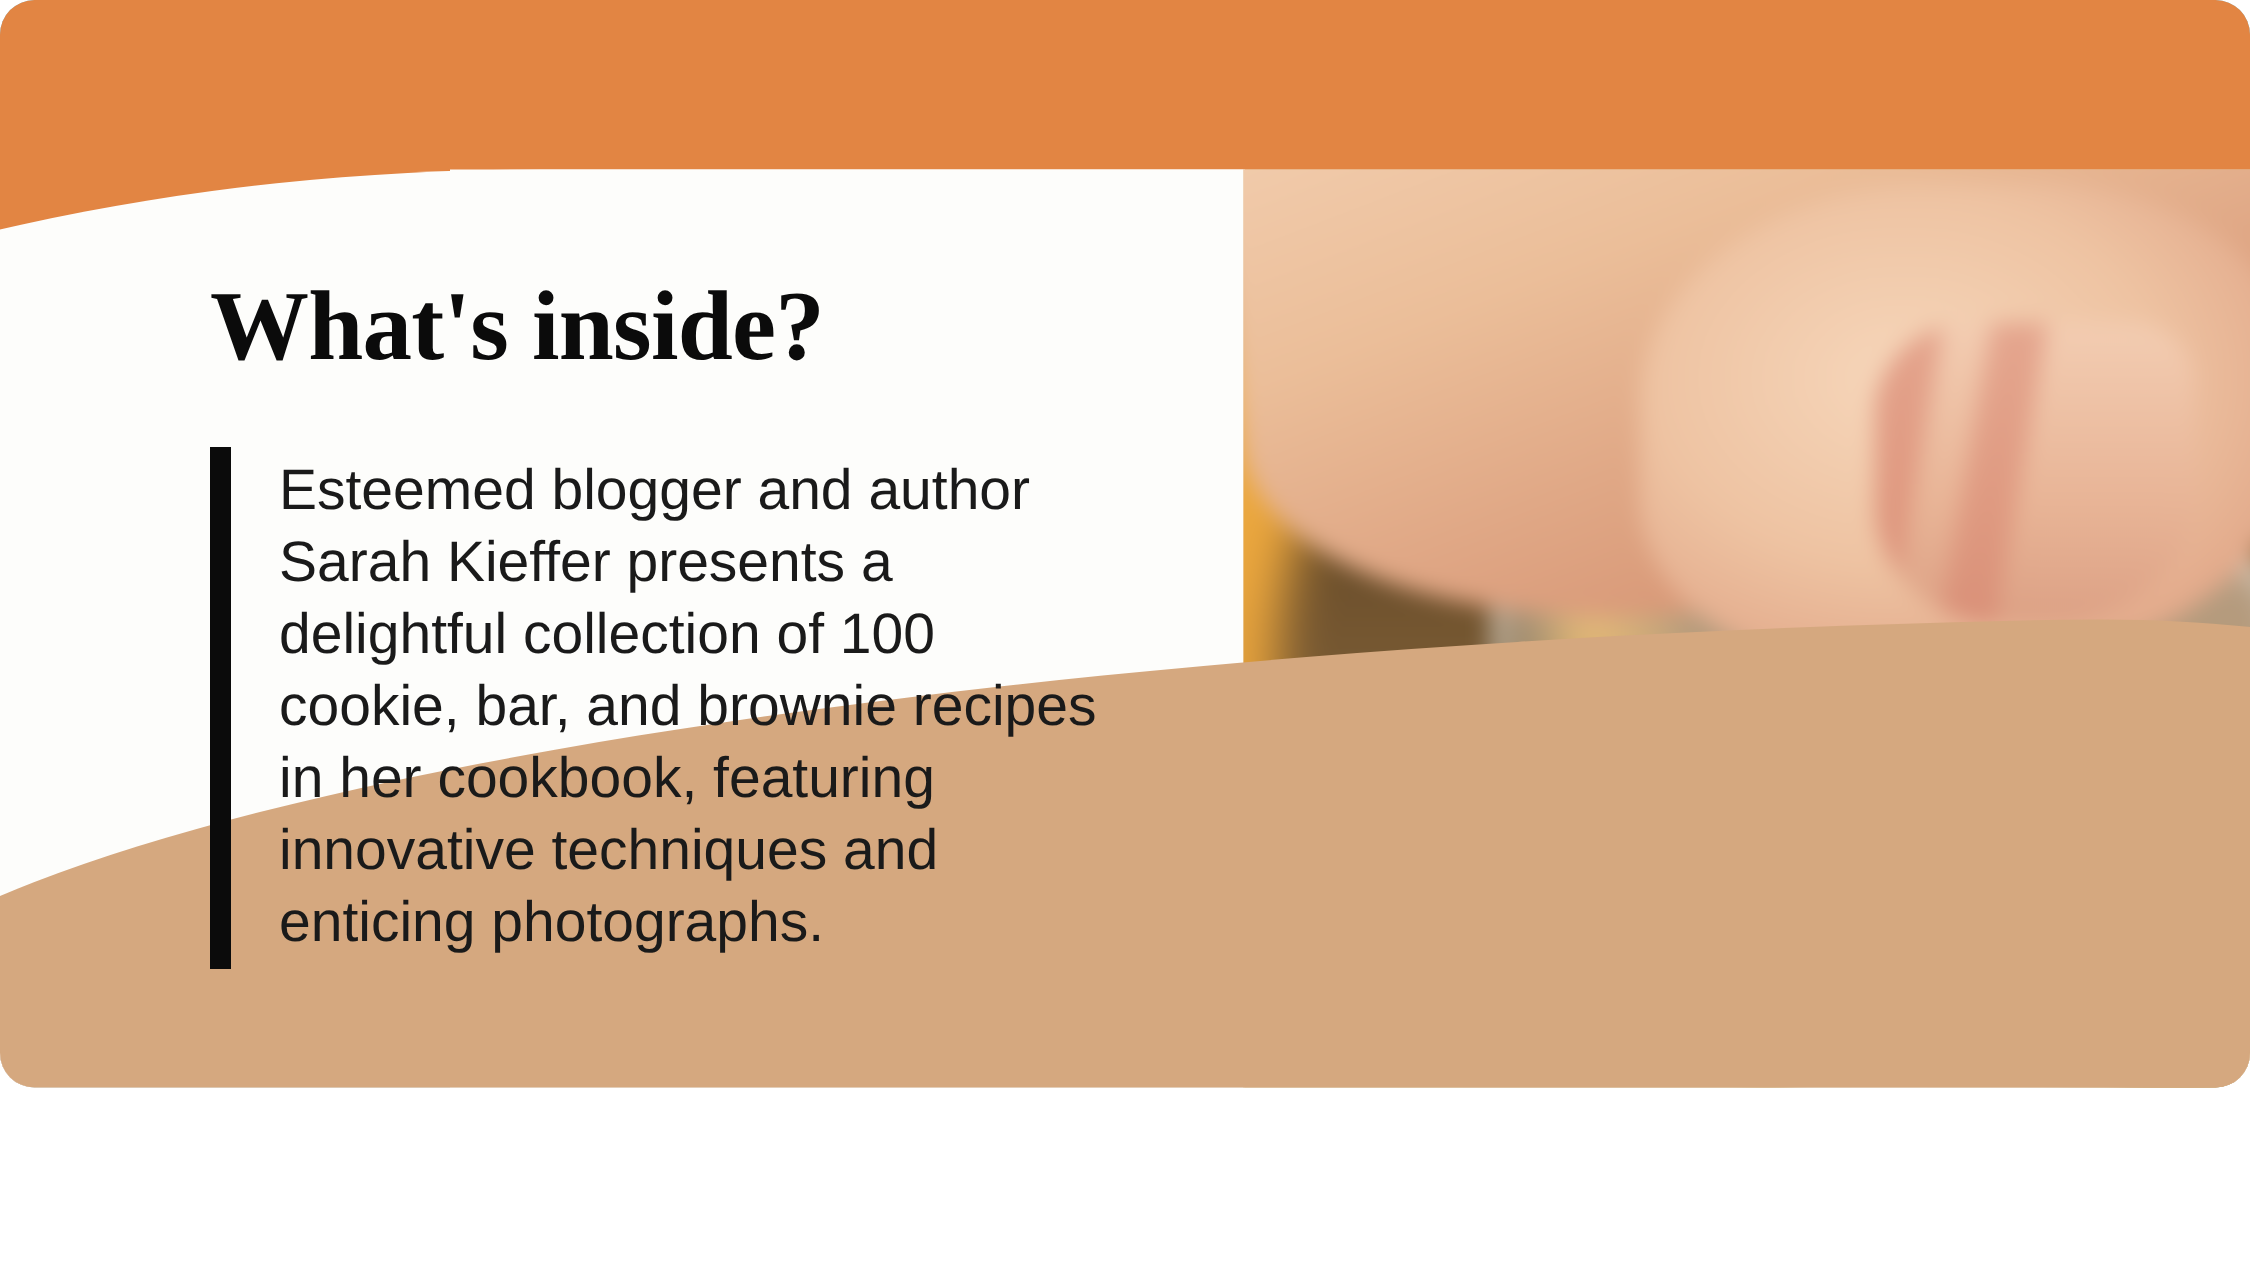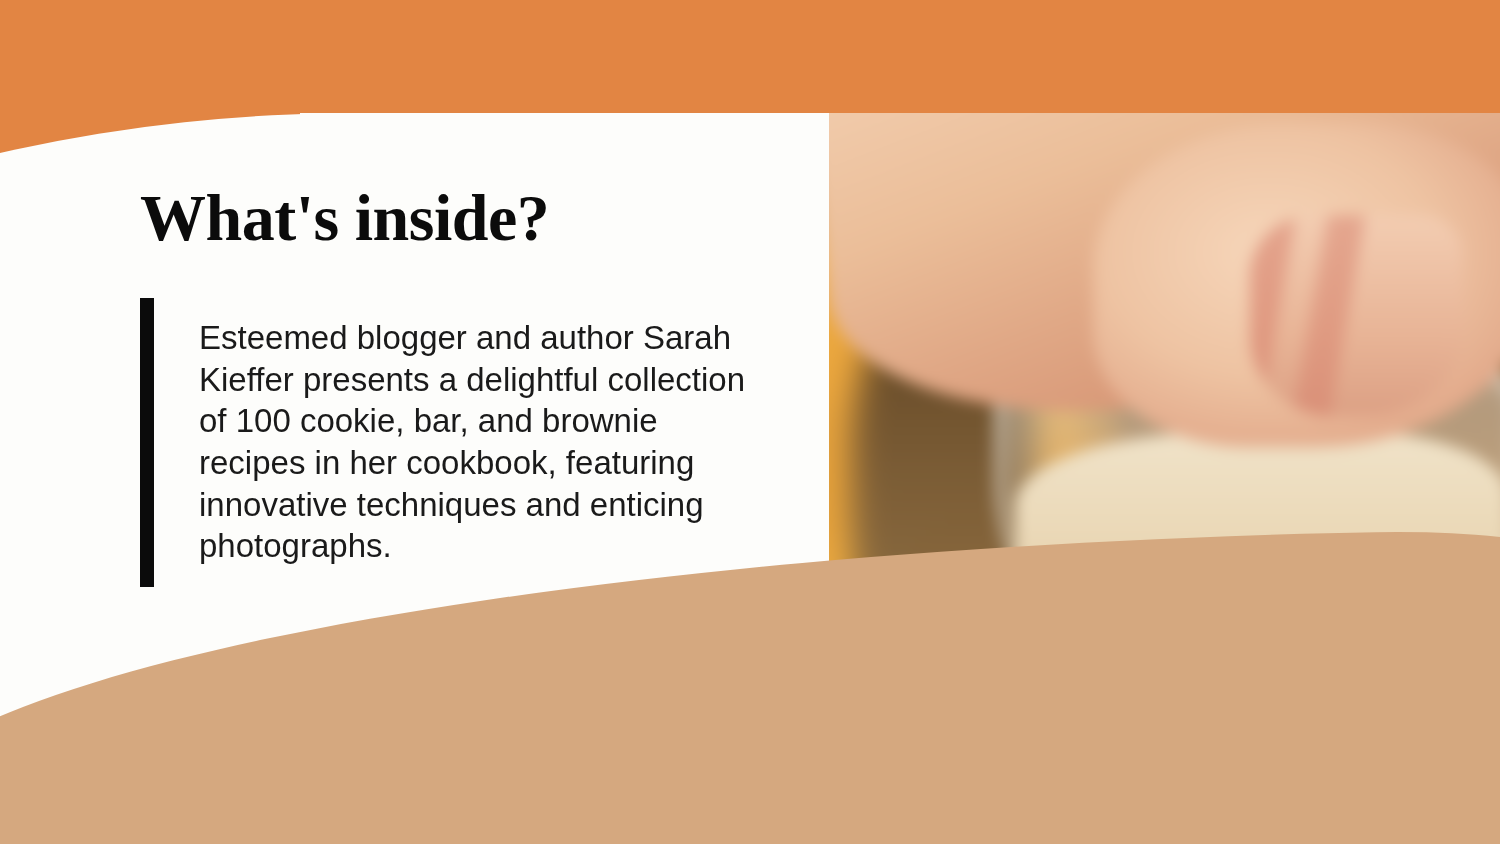--- a/index.html
+++ b/index.html
@@ -11,23 +11,24 @@
     width: 1500px;
     height: 844px;
     overflow: hidden;
     font-family: "Liberation Sans", sans-serif;
     background: #ffffff;
   }
 
   #slide {
     position: relative;
     width: 1500px;
-    height: 844px;
+    height: 725px;
     overflow: hidden;
     background: #7dd3fc;
+    border-radius: 23px;
   }
 
   
   .orange-bg {
     position: absolute;
     inset: 0;
     background: #E28543;
   }
 
   
@@ -261,24 +262,24 @@
   }
   .accent-bar {
     flex: 0 0 auto;
     width: 14px;
     background: #0B0B0B;
     margin-right: 29px;
     align-self: stretch;
   }
   .body-text {
     font-family: "Liberation Sans", sans-serif;
-    font-size: 33px;
+    font-size: 38px;
     line-height: 1.26;
     color: #1A1A1A;
-    margin: 16px;
+    margin: 3px;
     padding: 3px 0 4px 0;
     max-width: 560px;
   }
 </style>
 </head>
 <body>
 
 <div id="slide">
 
   <div class="orange-bg"></div>

